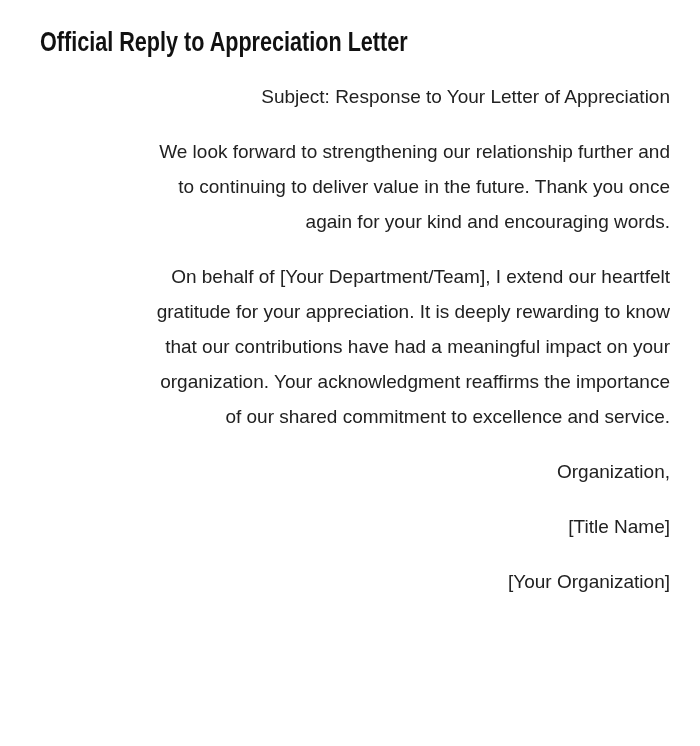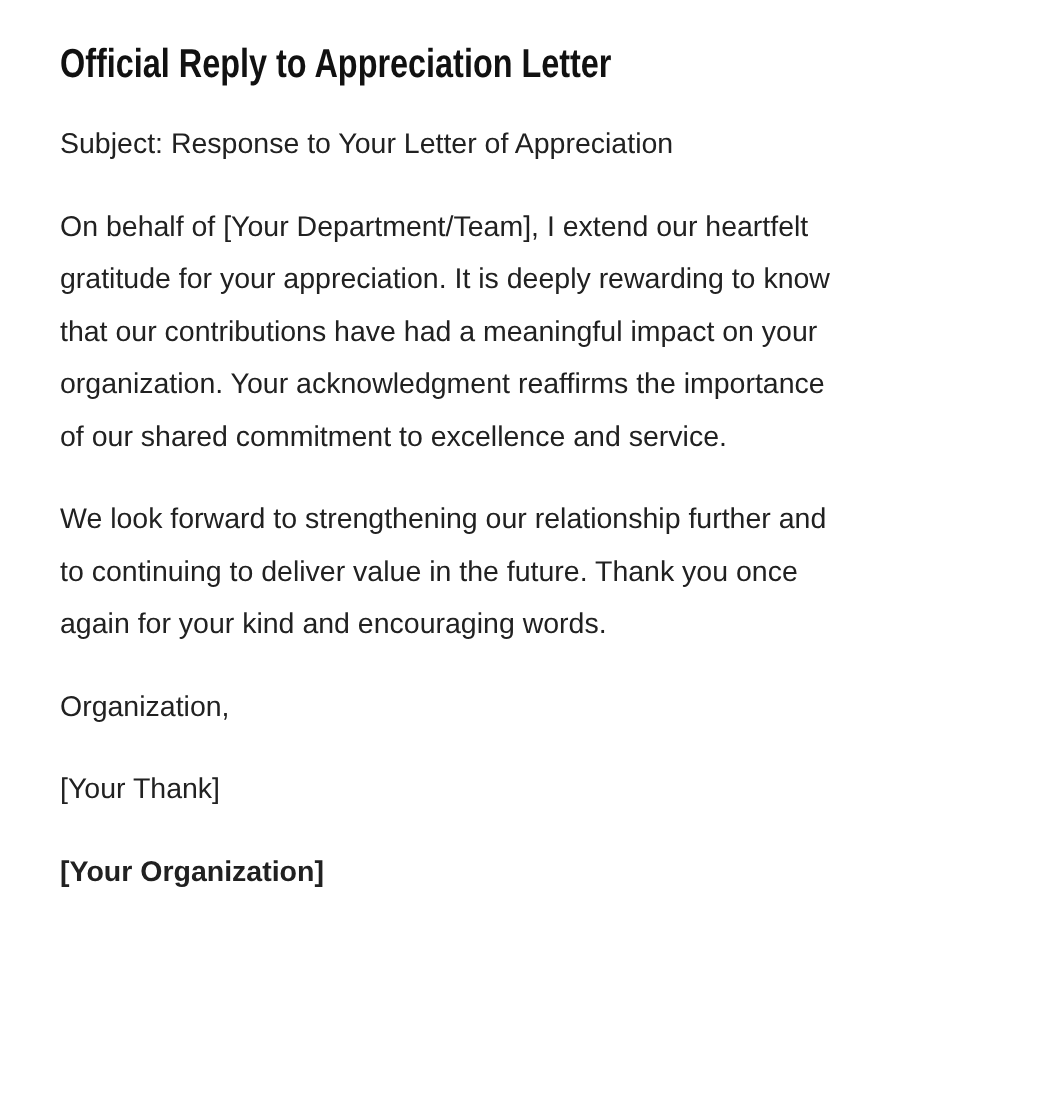--- a/index.html
+++ b/index.html
@@ -27,63 +27,63 @@
     font-size: 27px;
     line-height: 32px;
     font-weight: bold;
     color: #111111;
     white-space: nowrap;
     transform: scaleX(0.8);
     transform-origin: 0 50%;
   }
   .para {
     margin: 0 0 20px 0;
+    text-align: right;
   }
   .para:last-child {
     margin-bottom: 0;
-    font-weight: bold;
   }
   .line {
     display: block;
     line-height: 35px;
     white-space: nowrap;
   }
 </style>
 </head>
 <body>
 
 <div class="doc">
 
   <h1 class="doc-title">Official Reply to Appreciation Letter</h1>
 
   <div class="para">
     <span class="line">Subject: Response to Your Letter of Appreciation</span>
   </div>
 
 
   <div class="para">
+    <span class="line">We look forward to strengthening our relationship further and</span>
+    <span class="line">to continuing to deliver value in the future. Thank you once</span>
+    <span class="line">again for your kind and encouraging words.</span>
+  </div>
+
+  <div class="para">
     <span class="line">On behalf of [Your Department/Team], I extend our heartfelt</span>
     <span class="line">gratitude for your appreciation. It is deeply rewarding to know</span>
     <span class="line">that our contributions have had a meaningful impact on your</span>
     <span class="line">organization. Your acknowledgment reaffirms the importance</span>
     <span class="line">of our shared commitment to excellence and service.</span>
   </div>
 
   <div class="para">
-    <span class="line">We look forward to strengthening our relationship further and</span>
-    <span class="line">to continuing to deliver value in the future. Thank you once</span>
-    <span class="line">again for your kind and encouraging words.</span>
-  </div>
-
-  <div class="para">
     <span class="line">Organization,</span>
   </div>
 
   <div class="para">
-    <span class="line">[Your Thank]</span>
+    <span class="line">[Title Name]</span>
   </div>
 
 
   <div class="para">
     <span class="line">[Your Organization]</span>
   </div>
 
 </div>
 
 </body></html>

